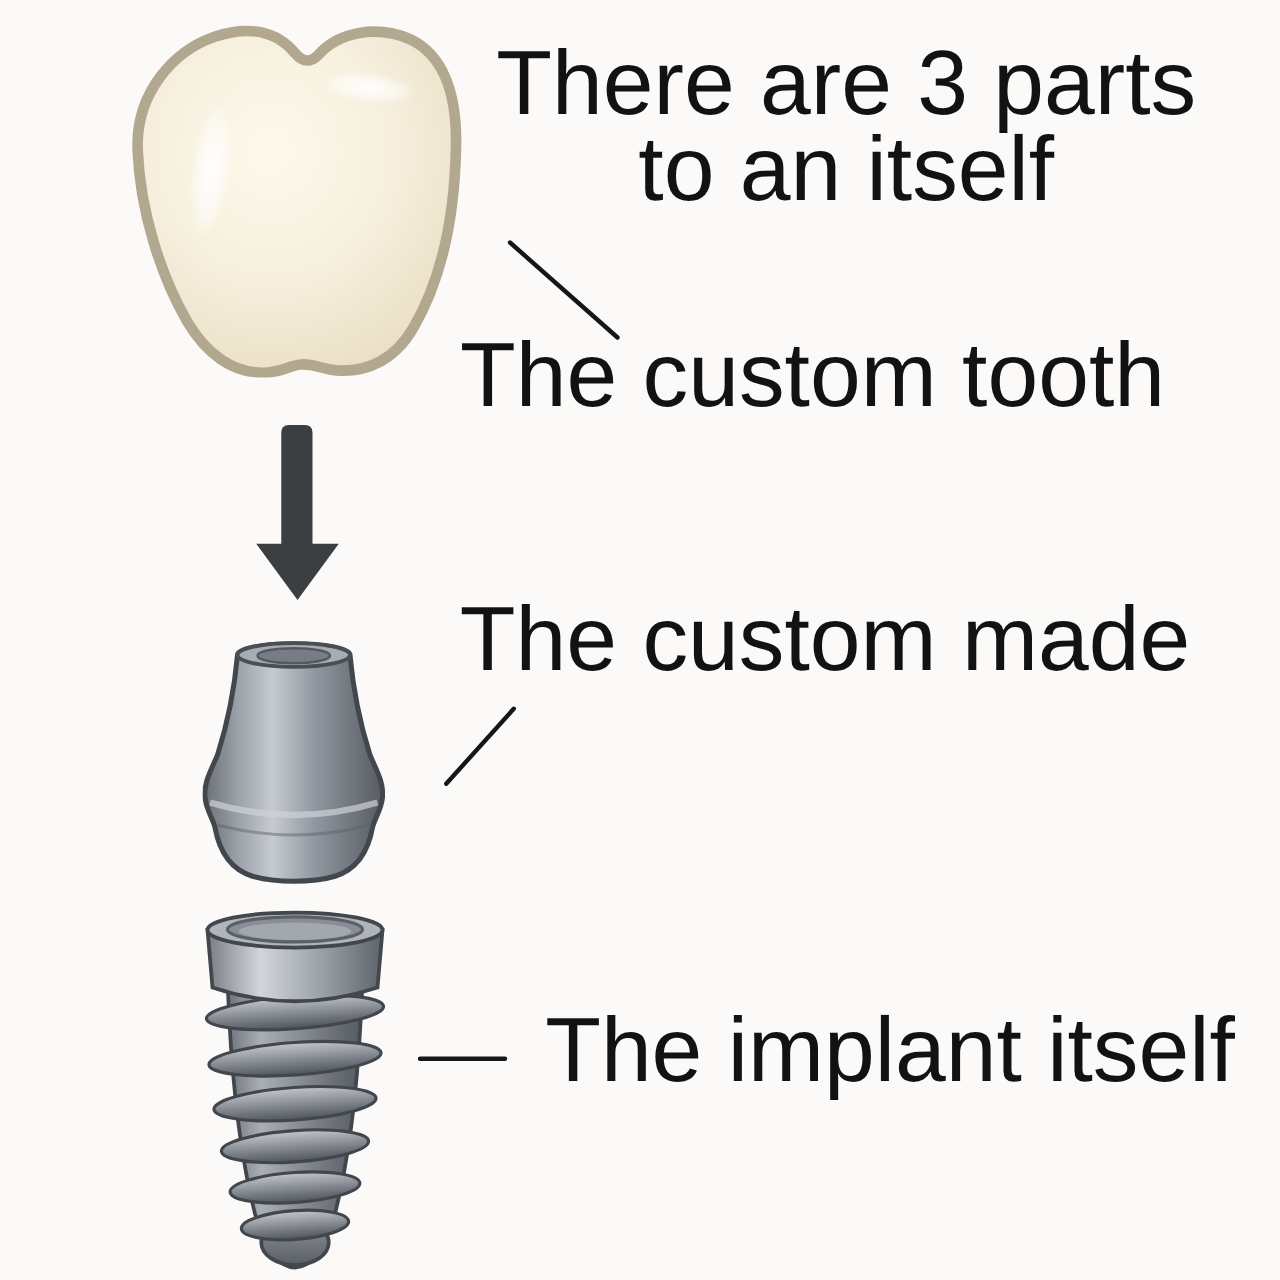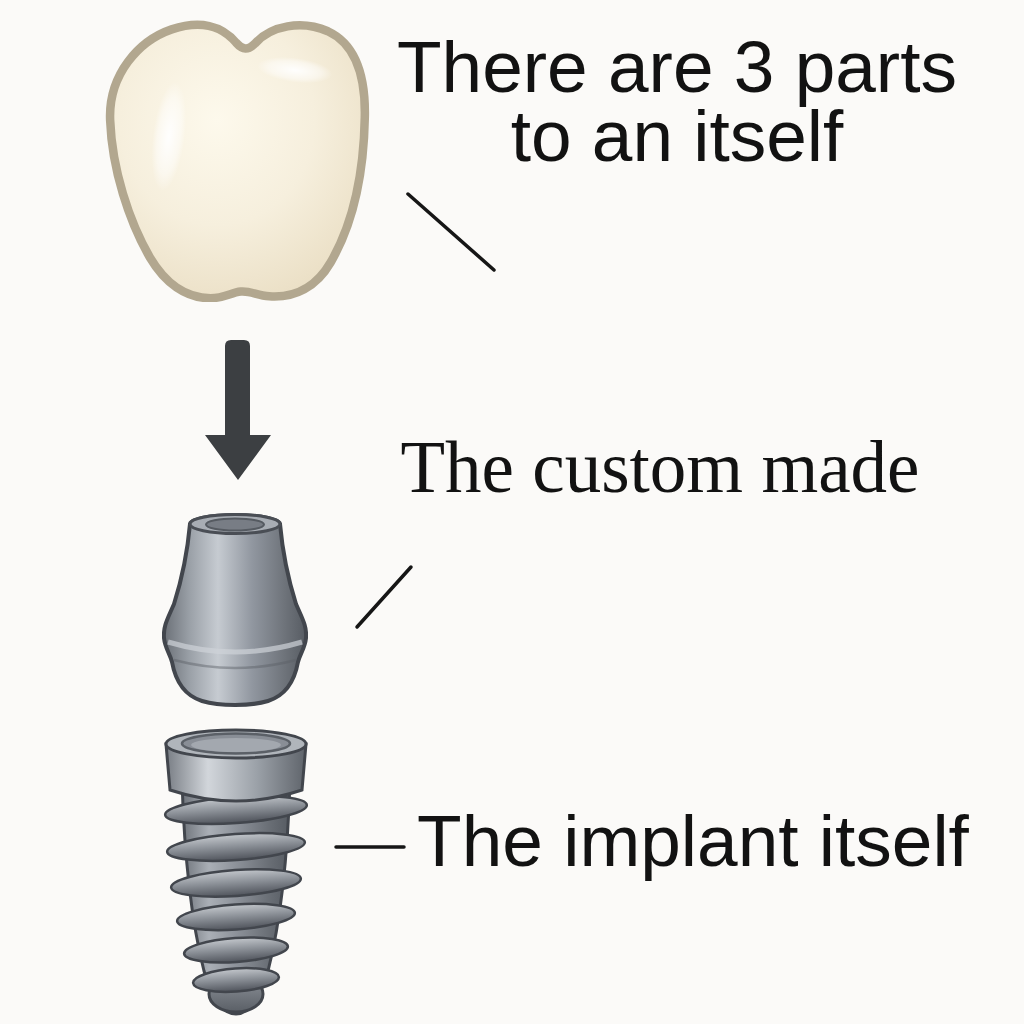--- a/index.html
+++ b/index.html
@@ -20,22 +20,22 @@
   .txt{
     position:absolute;
     text-align:center;
     font-size:73px;
     line-height:0.95;
     letter-spacing:0;
     white-space:nowrap;
   }
   .heading{left:370px;top:32px;width:614px;}
   .label-tooth{left:345px;top:266px;width:610px;}
-  .label-abutment{left:352px;top:434px;width:616px;line-height:0.93;font-family:Liberation Serif, serif;}
-  .label-implant{left:387px;top:806px;width:612px;}
+  .label-abutment{left:352px;top:478px;width:616px;line-height:0.93;}
+  .label-implant{left:406px;top:806px;width:612px;}
 </style>
 </head>
 <body>
 
 <div id="canvas">
 
   <svg class="illus tooth" viewBox="0 0 288 300" aria-hidden="true">
     <defs>
       <radialGradient id="toothG" cx="0.42" cy="0.35" r="0.85">
         <stop offset="0" stop-color="#fdf9ec"></stop>
@@ -148,20 +148,21 @@
     <line x1="408" y1="194" x2="494" y2="270" stroke="#161616" stroke-width="3.5" stroke-linecap="round"></line>
     <line x1="357" y1="627" x2="411" y2="567" stroke="#161616" stroke-width="3.5" stroke-linecap="round"></line>
     <line x1="336" y1="847" x2="404" y2="847" stroke="#161616" stroke-width="3.5" stroke-linecap="round"></line>
   </svg>
 
   <div class="txt heading">
     <div>There are 3 parts</div>
     <div>to an itself</div>
   </div>
 
+  <div class="txt label-tooth">The custom tooth</div>
 
   <div class="txt label-abutment">
     <div>The custom made</div>
   </div>
 
   <div class="txt label-implant">The implant itself</div>
 
 </div>
 
 </body></html>

